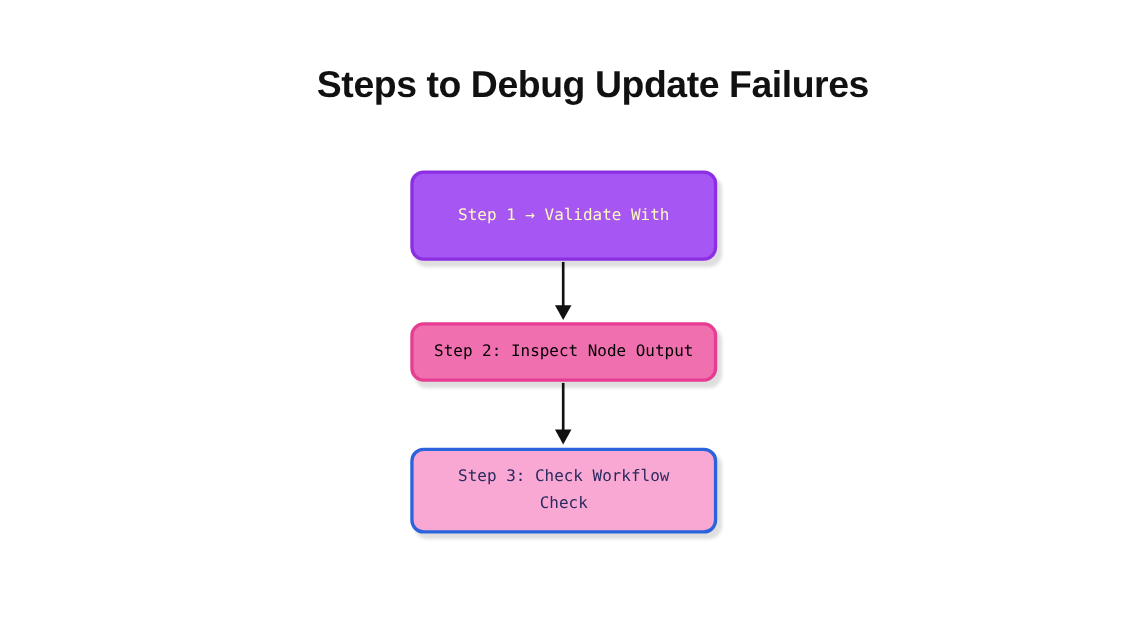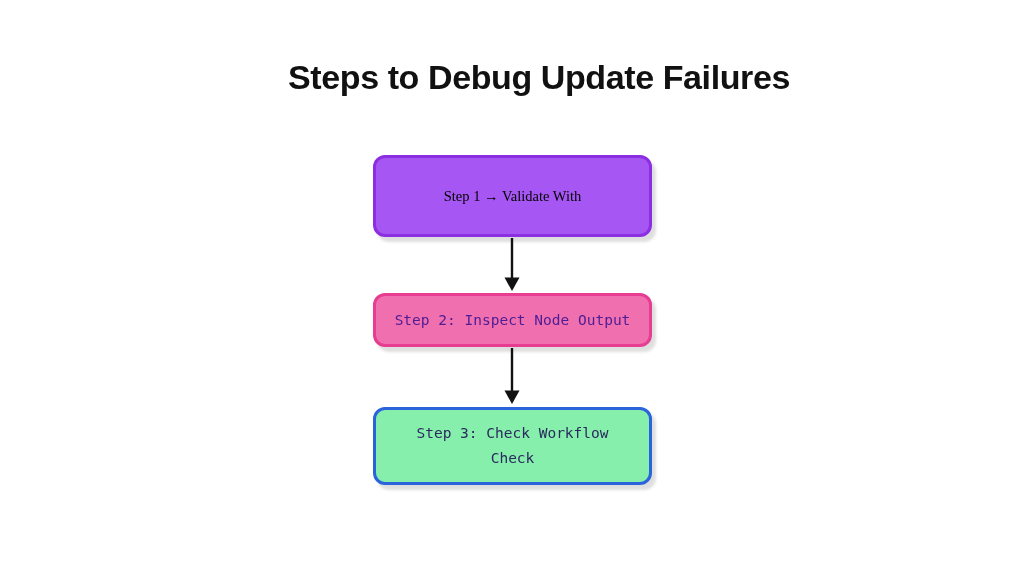--- a/index.html
+++ b/index.html
@@ -33,36 +33,36 @@
   .arrow-1 { top:238px; }
   .arrow-2 { top:348px; }
 </style>
 </head>
 <body>
 
 <div class="canvas">
 
   <h1 class="title">Steps to Debug Update Failures</h1>
 
-  <div class="node node-1" style="background-color: rgb(166, 86, 242); border-color: rgb(140, 46, 226); color: #000000; font-family: Liberation Serif, serif;">
+  <div class="node node-1" style="background-color: rgb(166, 86, 242); border-color: rgb(140, 46, 226); color: #fef9c3;">
     <span class="line">Step 1 → Validate With</span>
   </div>
 
   <svg class="arrow arrow-1" width="18" height="54" viewBox="0 0 18 54">
     <line x1="9" y1="0" x2="9" y2="41" stroke-width="2.4" stroke="#111111"></line>
     <polygon points="1.5,39.5 16.5,39.5 9,53" fill="#111111"></polygon>
   </svg>
 
-  <div class="node node-2" style="background-color: rgb(240, 111, 174); border-color: rgb(230, 61, 146); color: #4c1d95;">
+  <div class="node node-2" style="background-color: rgb(240, 111, 174); border-color: rgb(230, 61, 146); color: #000000;">
     <span class="line">Step 2: Inspect Node Output</span>
   </div>
 
   <svg class="arrow arrow-2" width="18" height="57" viewBox="0 0 18 57">
     <line x1="9" y1="0" x2="9" y2="44" stroke-width="2.4" stroke="#111111"></line>
     <polygon points="1.5,42.5 16.5,42.5 9,56" fill="#111111"></polygon>
   </svg>
 
-  <div class="node node-3" style="background-color: #86efac; border-color: rgb(42, 99, 220); color: rgb(43, 42, 94);">
+  <div class="node node-3" style="background-color: #f9a8d4; border-color: rgb(42, 99, 220); color: rgb(43, 42, 94);">
     <span class="line">Step 3: Check Workflow</span>
     <span class="line">Check</span>
   </div>
 
 </div>
 
 </body></html>

